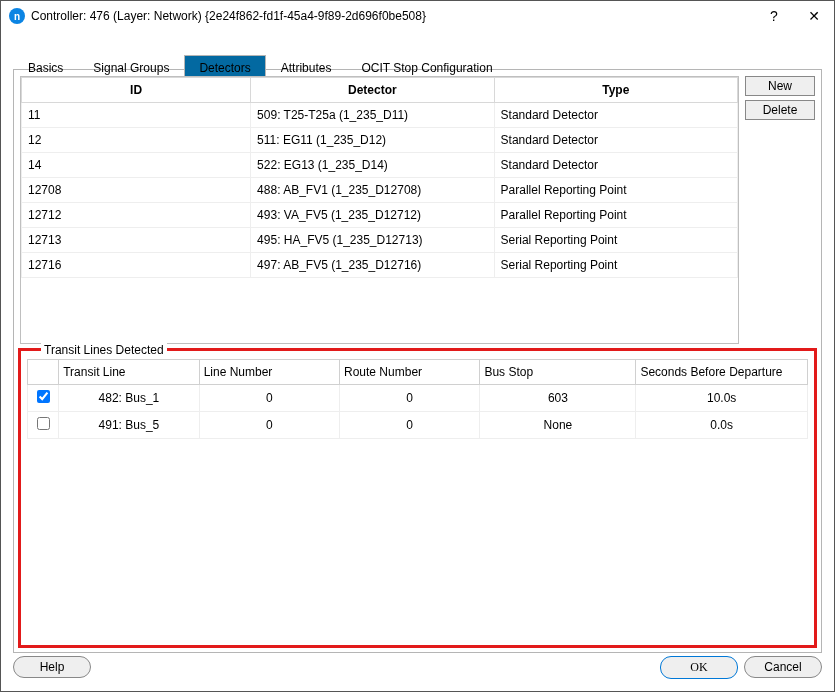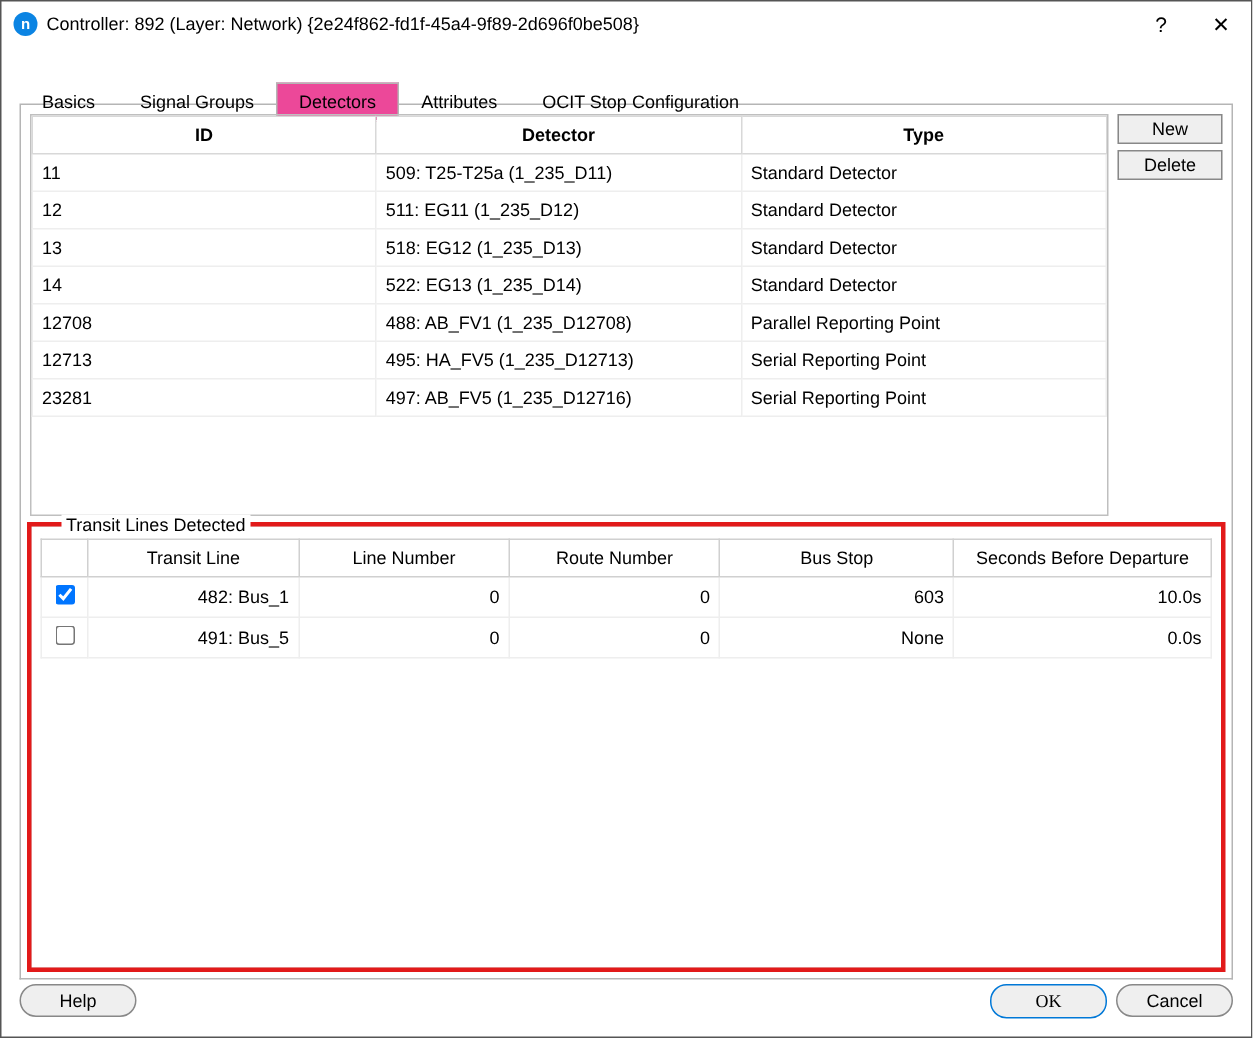--- a/index.html
+++ b/index.html
@@ -8,57 +8,57 @@
 
   .titlebar { height:30px; display:flex; align-items:center; padding:0 0 0 8px; }
   .titlebar .icon { width:16px; height:16px; border-radius:50%; background:#0b84e3; color:#fff; display:flex; align-items:center; justify-content:center; font-weight:bold; font-size:10px; margin-right:6px; }
   .titlebar .ttl { flex:1; font-size:12px; }
   .titlebar .wbtn { width:40px; height:30px; display:flex; align-items:center; justify-content:center; font-size:14px; }
 
   .body { flex:1; padding:12px 12px 0 12px; display:flex; flex-direction:column; }
 
   .tabs { display:flex; border-bottom:1px solid #b5b5b5; }
   .tabs .tab { padding:5px 14px; border:1px solid transparent; border-bottom:none; position:relative; top:12px; cursor:default; }
-  .tabs .tab.active { border-color:#b5b5b5; background:#ec4899; border-bottom:1px solid #fff; }
+  .tabs .tab.active { border-color:#b5b5b5; background:#0369a1; border-bottom:1px solid #fff; }
 
   .content { flex:1; border:1px solid #b5b5b5; border-top:none; padding:6px; display:flex; flex-direction:column; }
 
   .upper { display:flex; gap:6px; }
   .gridwrap { flex:1; border:1px solid #bfbfbf; height:268px; overflow:hidden; display:flex; position:relative; }
   .gridscroll { flex:1; overflow-y:scroll; }
   .tbl { width:100%; border-collapse:collapse; table-layout:fixed; }
   .tbl th { position:sticky; top:0; background:#fff; font-weight:bold; text-align:center; border:1px solid #d8d8d8; padding:5px 6px; }
   .tbl td { border:1px solid #eee; padding:5px 6px; text-align:left; white-space:nowrap; overflow:hidden; }
   .tbl tr.sel td { background:#1a7fe4; color:#fff; }
   .sidebtns { width:70px; display:flex; flex-direction:column; gap:4px; }
   .btn { border:1px solid #888; background:#efefef; padding:2px 0; text-align:center; cursor:default; font-size:12px; }
 
   .groupbox { border:1px solid #c8c8c8; margin-top:6px; position:relative; flex:1; padding:8px 6px 6px 6px; }
   .groupbox .legend { position:absolute; top:-8px; left:20px; background:#fff; padding:0 3px; font-size:12px; }
   .highlight { outline:3px solid #e21a1a; outline-offset:-1px; }
 
   .tbl2 { width:100%; border-collapse:collapse; table-layout:fixed; }
-  .tbl2 th { background:#fff; font-weight:normal; text-align:center; border:1px solid #d0d0d0; padding:5px 4px; }
-  .tbl2 td { border:1px solid #eee; padding:5px 6px; text-align:right; }
+  .tbl2 th { background:#fff; font-weight:normal; text-align:left; border:1px solid #d0d0d0; padding:5px 4px; }
+  .tbl2 td { border:1px solid #eee; padding:5px 6px; text-align:center; }
   .tbl2 .chkcell { width:24px; text-align:center; }
   input[type=checkbox] { margin:0; }
 
   .footer { height:38px; display:flex; align-items:center; padding:0 12px 10px 12px; gap:6px; }
   .footer .spacer { flex:1; }
   .footer .btn { width:78px; padding:3px 0;border-radius:11px; }
   .footer .btn.primary { border-color:#0078d7;font-family:Liberation Serif, serif; }
 </style>
 </head>
 <body>
 
 <div class="win">
 
   <div class="titlebar">
     <div class="icon">n</div>
-    <div class="ttl">Controller: 892 (Layer: Network) {2e24f862-fd1f-45a4-9f89-2d696f0be508}</div>
+    <div class="ttl">Controller: 476 (Layer: Network) {2e24f862-fd1f-45a4-9f89-2d696f0be508}</div>
     <div class="wbtn">?</div>
     <div class="wbtn">✕</div>
   </div>
 
   <div class="body">
 
     <div class="tabs">
       <div class="tab">Basics</div>
       <div class="tab">Signal Groups</div>
       <div class="tab active">Detectors</div>
@@ -89,41 +89,41 @@
                     <td>11</td>
                     <td>509: T25-T25a (1_235_D11)</td>
                     <td>Standard Detector</td>
                   </tr>
                   <tr>
                     <td>12</td>
                     <td>511: EG11 (1_235_D12)</td>
                     <td>Standard Detector</td>
                   </tr>
                   <tr>
-                    <td>13</td>
-                    <td>518: EG12 (1_235_D13)</td>
-                    <td>Standard Detector</td>
-                  </tr>
-                  <tr>
                     <td>14</td>
                     <td>522: EG13 (1_235_D14)</td>
                     <td>Standard Detector</td>
                   </tr>
                   <tr>
                     <td>12708</td>
                     <td>488: AB_FV1 (1_235_D12708)</td>
                     <td>Parallel Reporting Point</td>
                   </tr>
                   <tr>
+                    <td>12712</td>
+                    <td>493: VA_FV5 (1_235_D12712)</td>
+                    <td>Parallel Reporting Point</td>
+                  </tr>
+                  <tr>
                     <td>12713</td>
                     <td>495: HA_FV5 (1_235_D12713)</td>
                     <td>Serial Reporting Point</td>
                   </tr>
                   <tr>
-                    <td>23281</td>
+                    <td>12716</td>
                     <td>497: AB_FV5 (1_235_D12716)</td>
                     <td>Serial Reporting Point</td>
                   </tr>
                 </tbody>
             </table>
           </div>
         </div>
         <div class="sidebtns">
           <div class="btn">New</div>
           <div class="btn">Delete</div>

